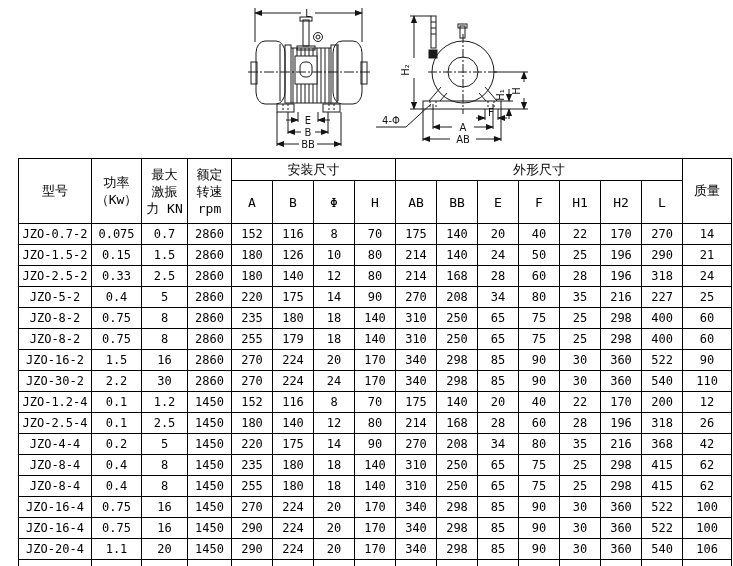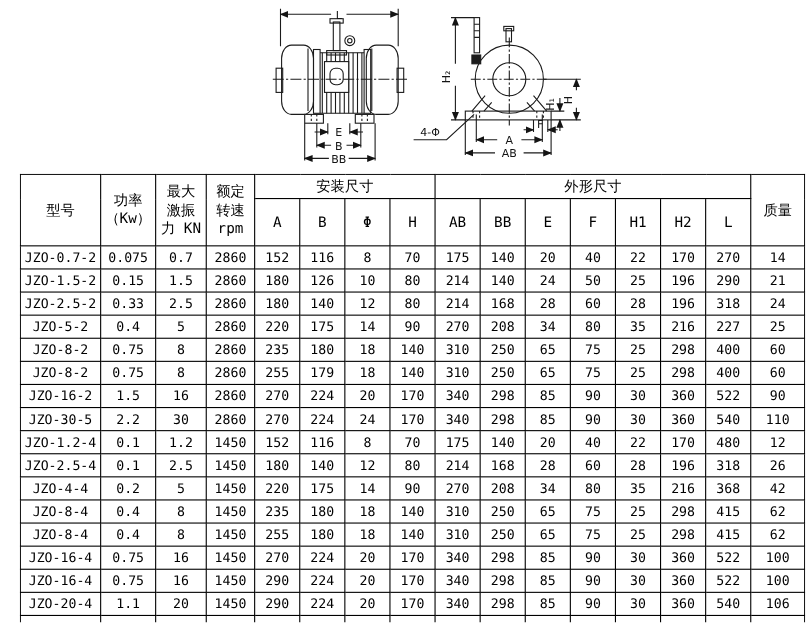--- a/index.html
+++ b/index.html
@@ -327,21 +327,21 @@
             <td>340</td>
             <td>298</td>
             <td>85</td>
             <td>90</td>
             <td>30</td>
             <td>360</td>
             <td>522</td>
             <td>90</td>
           </tr>
           <tr>
-            <td>JZO-30-5</td>
+            <td>JZO-30-2</td>
             <td>2.2</td>
             <td>30</td>
             <td>2860</td>
             <td>270</td>
             <td>224</td>
             <td>24</td>
             <td>170</td>
             <td>340</td>
             <td>298</td>
             <td>85</td>
@@ -359,21 +359,21 @@
             <td>152</td>
             <td>116</td>
             <td>8</td>
             <td>70</td>
             <td>175</td>
             <td>140</td>
             <td>20</td>
             <td>40</td>
             <td>22</td>
             <td>170</td>
-            <td>480</td>
+            <td>200</td>
             <td>12</td>
           </tr>
           <tr>
             <td>JZO-2.5-4</td>
             <td>0.1</td>
             <td>2.5</td>
             <td>1450</td>
             <td>180</td>
             <td>140</td>
             <td>12</td>

